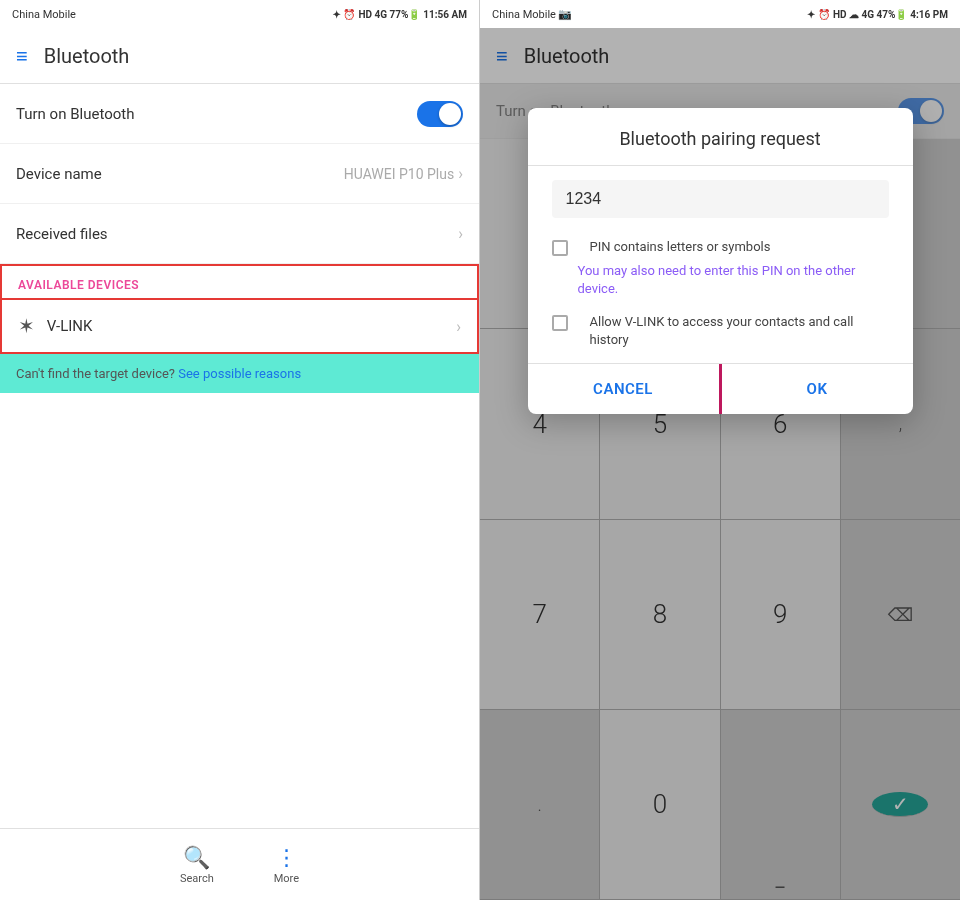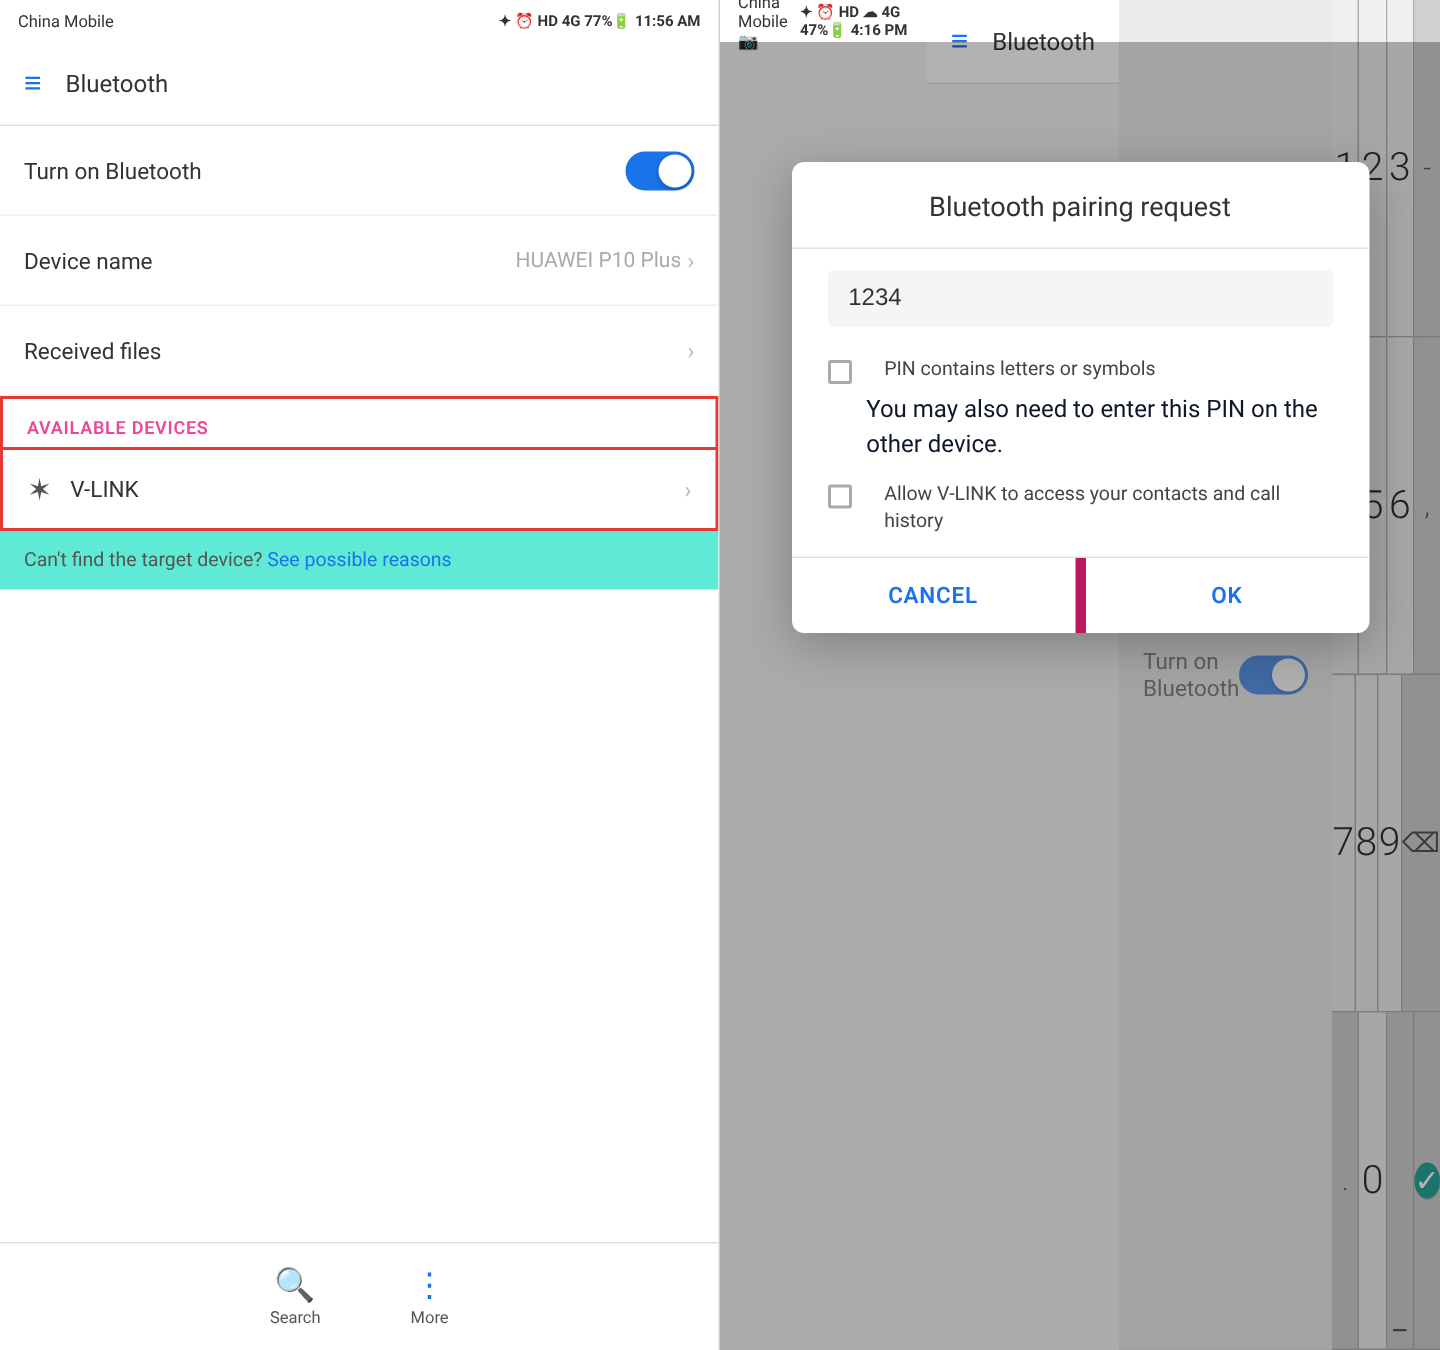--- a/index.html
+++ b/index.html
@@ -21,21 +21,21 @@
       flex-direction: column;
       border-right: 1px solid #ccc;
     }
 
     
     .phone-right {
       width: 480px;
       height: 900px;
       background: #f5f5f5;
       display: flex;
-      flex-direction: row;
+      flex-direction: column;
       position: relative;
     }
 
     
     .status-bar {
       height: 28px;
       background: #fff;
       display: flex;
       align-items: center;
       justify-content: space-between;
@@ -50,21 +50,21 @@
     .app-bar {
       height: 56px;
       background: #fff;
       display: flex;
       align-items: center;
       padding: 0 16px;
       gap: 16px;
       border-bottom: 1px solid #e0e0e0;
     }
     .app-bar .hamburger { font-size: 20px; color: #1a73e8; cursor: pointer; }
-    .app-bar .title { font-size: 16px; color: #333; font-weight: 400; }
+    .app-bar .title { font-size: 20px; color: #333; font-weight: 400; }
 
     
     .settings-list { background: #fff; flex: 1; overflow: hidden; }
 
     .setting-item {
       display: flex;
       align-items: center;
       padding: 14px 16px;
       border-bottom: 1px solid #f0f0f0;
       min-height: 60px;
@@ -232,38 +232,38 @@
     }
     .checkbox {
       width: 16px;
       height: 16px;
       border: 2px solid #aaa;
       border-radius: 2px;
       flex-shrink: 0;
       margin-top: 2px;
     }
     .checkbox-label { font-size: 13px; color: #444; line-height: 1.4; }
-    .checkbox-sublabel { font-size: 16px; color: #0f172a; padding: 0 24px 8px 50px; line-height: 1.4; }
+    .checkbox-sublabel { font-size: 13px; color: #8b5cf6; padding: 0 24px 8px 50px; line-height: 1.4; }
 
     .dialog-buttons {
       display: flex;
       border-top: 1px solid #e0e0e0;
       margin-top: 8px;
     }
     .dialog-btn {
       flex: 1;
       padding: 16px;
       text-align: center;
       font-size: 15px;
       font-weight: 600;
       color: #1a73e8;
       cursor: pointer;
       letter-spacing: 0.5px;
     }
-    .dialog-btn:first-child { border-right: 7px solid #be185d; padding-left: 16px; }
+    .dialog-btn:first-child { border-right: 3px solid #be185d; padding-left: 16px; }
 
     
     .keyboard {
       background: #d0d0d0;
       flex: 1;
       display: flex;
       flex-direction: column;
     }
     .keyboard-row {
       display: flex;

